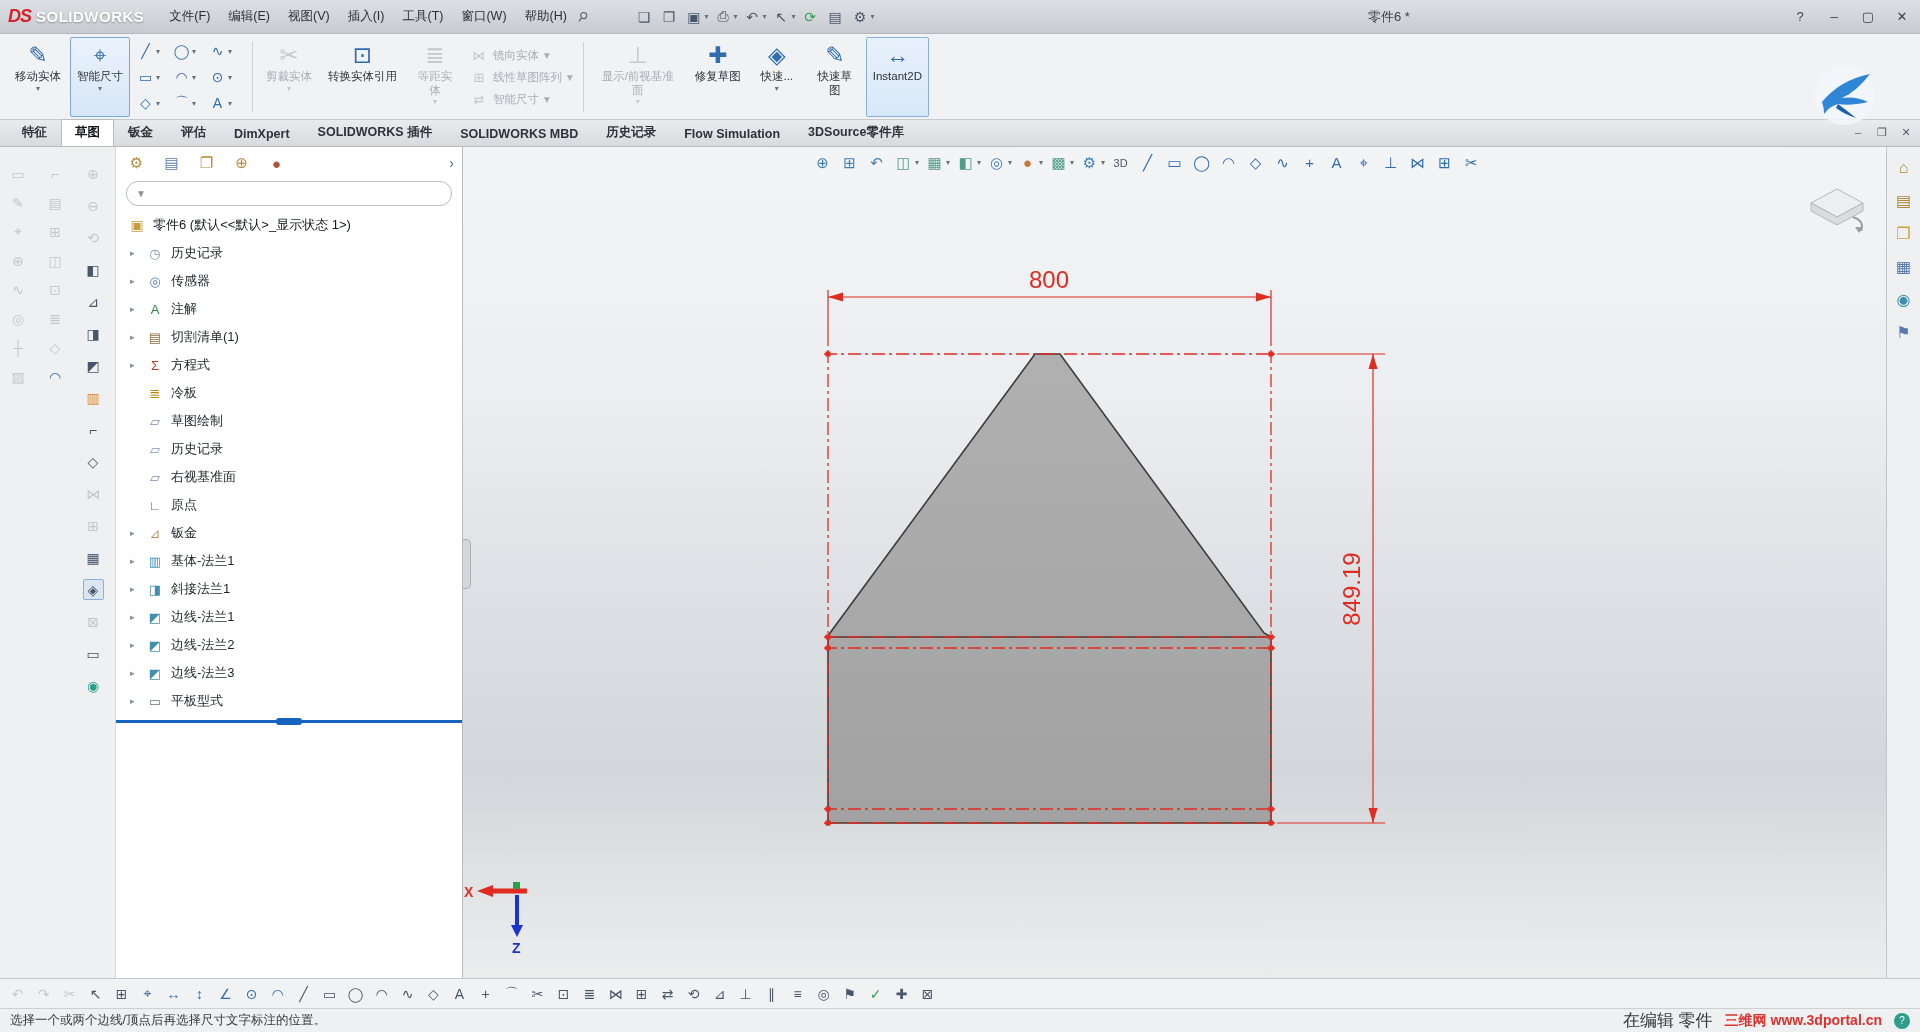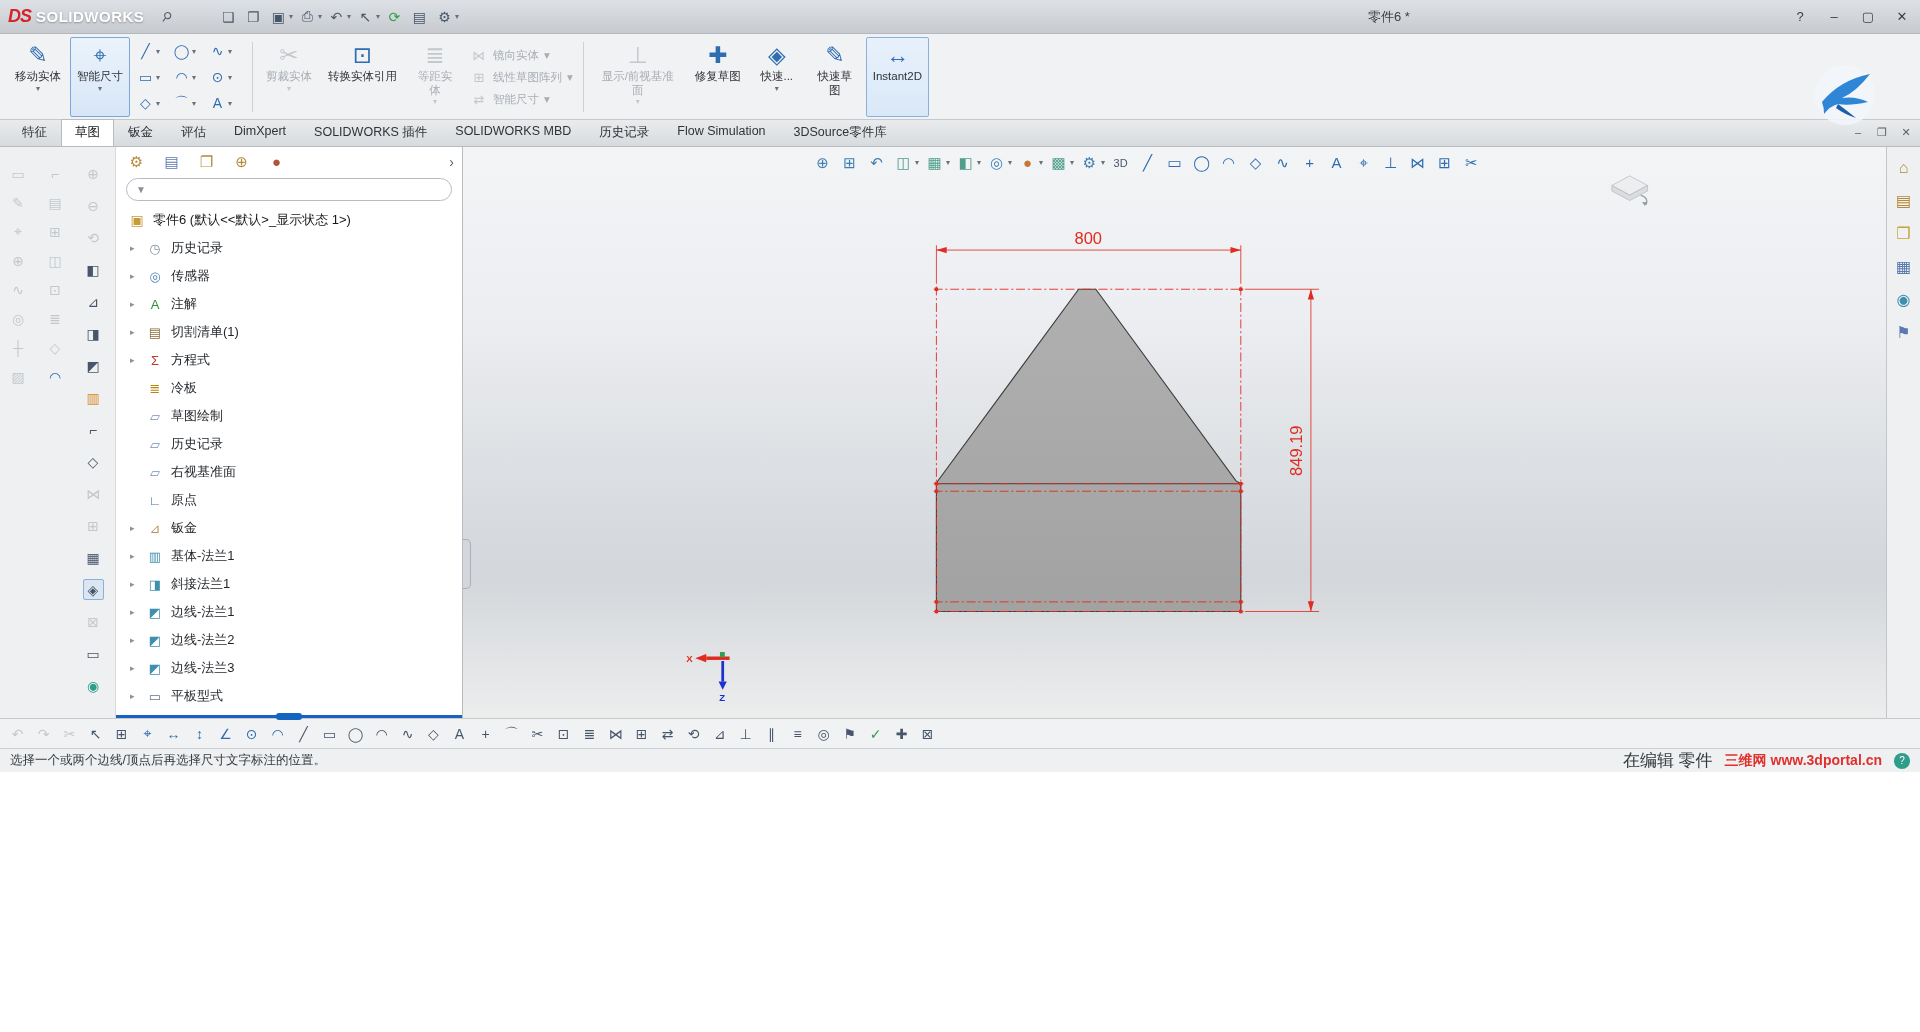--- a/index.html
+++ b/index.html
@@ -1,18 +1,18 @@
 <!DOCTYPE html>
 <html><head>
 <meta charset="utf-8">
 <style>
   * { margin:0; padding:0; box-sizing:border-box; }
   html,body { width:1920px; height:1032px; overflow:hidden; }
   body { font-family:"Liberation Sans","DejaVu Sans",sans-serif; }
-  .app { width:1920px; height:772px; display:flex; flex-direction:column; background:#e5e5e5; position:relative; overflow:hidden; }
+  .app { width:1920px; height:1032px; display:flex; flex-direction:column; background:#e5e5e5; position:relative; overflow:hidden; }
 
   
   .titlebar { height:34px; background:linear-gradient(#dde0e4,#c7cbd0); border-bottom:1px solid #b4b8bc; display:flex; align-items:center; padding:0 8px; position:relative; flex:0 0 auto; }
   .logo { display:flex; align-items:center; gap:5px; margin-right:16px; }
   .logo-ds { color:#d5232a; font-weight:bold; font-style:italic; font-size:18px; letter-spacing:-1px; }
   .logo-text { color:#ffffff; font-weight:bold; font-size:15px; letter-spacing:.5px; text-shadow:0 1px 2px rgba(60,65,70,.45); }
   .menubar { display:flex; }
   .menu-item { padding:0 9px; font-size:12.5px; color:#2b2f33; line-height:33px; cursor:default; }
   .pin-icon { font-size:13px; color:#5a6066; transform:rotate(40deg); margin-left:2px; }
   .qat { display:flex; align-items:center; margin-left:46px; gap:4px; }
@@ -104,20 +104,29 @@
 </head>
 <body>
 
 <div class="app">
 
   <div class="titlebar">
     <div class="logo">
       <span class="logo-ds">DS</span>
       <span class="logo-text">SOLIDWORKS</span>
     </div>
+    <div class="menubar" id="menu-list">
+        <div class="menu-item">文件(F)</div>
+        <div class="menu-item">编辑(E)</div>
+        <div class="menu-item">视图(V)</div>
+        <div class="menu-item">插入(I)</div>
+        <div class="menu-item">工具(T)</div>
+        <div class="menu-item">窗口(W)</div>
+        <div class="menu-item">帮助(H)</div>
+      </div>
     <span class="pin-icon">⚲</span>
     <div class="qat">
         <span class="iwrap">
           <span class="ticon">❏</span>
         </span>
         <span class="iwrap">
           <span class="ticon">❐</span>
         </span>
         <span class="iwrap">
           <span class="ticon">▣</span>
@@ -261,21 +270,21 @@
     </div>
   </div>
 
   <svg class="bird-logo" width="66" height="66" viewBox="0 0 66 66">
     <circle cx="33" cy="33" r="30" fill="#f2f7fc" opacity="0.85"></circle>
     <path d="M10,40 Q28,18 58,12 Q44,30 30,36 Q44,34 56,40 Q38,44 26,42 Q18,44 12,52 Q12,45 10,40 Z" fill="#2f86d6"></path>
     <path d="M26,42 Q34,48 44,56 Q32,52 24,46 Z" fill="#1a5fa8"></path>
   </svg>
 
   <div class="tabrow">
-    <div id="tab-list" style="display:flex;">
+    <div id="tab-list" style="display:flex;align-items:flex-end;font-weight:bold;">
         <div class="tab">特征</div>
         <div class="tab active">草图</div>
         <div class="tab">钣金</div>
         <div class="tab">评估</div>
         <div class="tab">DimXpert</div>
         <div class="tab">SOLIDWORKS 插件</div>
         <div class="tab">SOLIDWORKS MBD</div>
         <div class="tab">历史记录</div>
         <div class="tab">Flow Simulation</div>
         <div class="tab">3DSource零件库</div>

